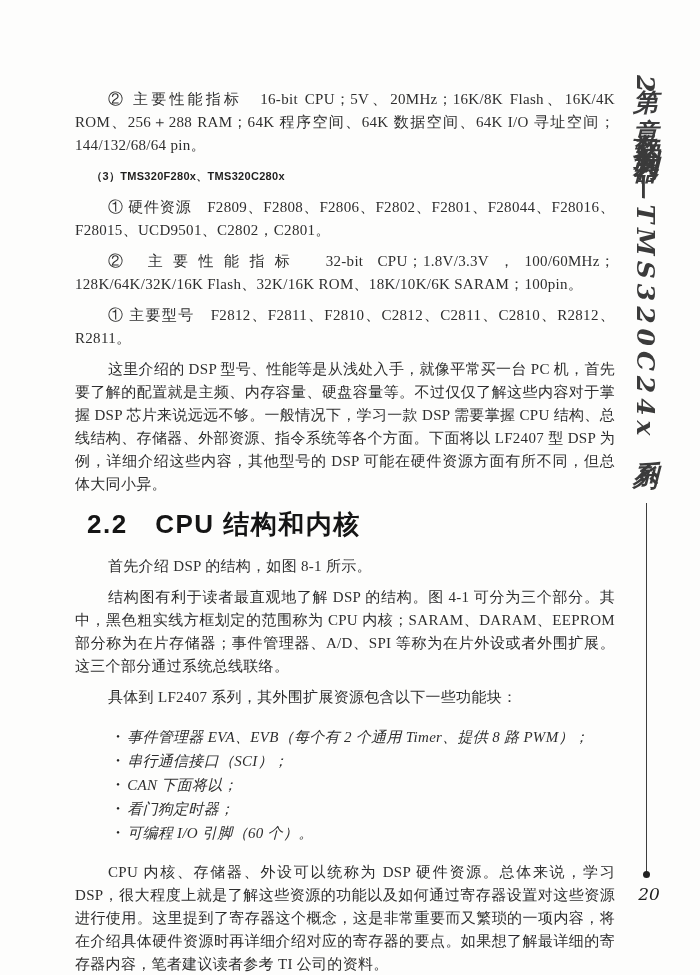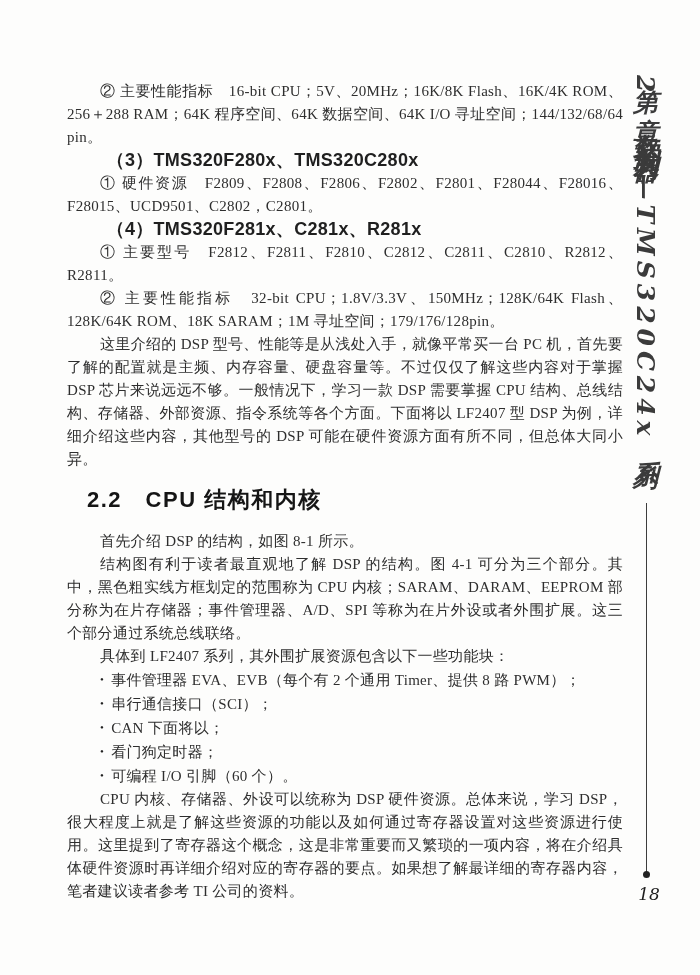--- a/index.html
+++ b/index.html
@@ -11,32 +11,32 @@
     -webkit-font-smoothing:antialiased;
   }
   .page{position:absolute;inset:0;background:#fdfdfc;}
 
   
   .content{
     position:absolute;left:67px;top:80px;width:556px;
     font-size:15px;line-height:23px;text-align:justify;
     letter-spacing:0.3px;
   }
-  .para{margin:0;text-indent:2.2em;}
+  .para{margin:8px;text-indent:2.2em;}
   .subhead{
     margin:0;text-indent:2.2em;
     font-family:"Liberation Sans","DejaVu Sans",sans-serif;
-    font-weight:700;font-size:18px;color:#1f1f1f;
+    font-weight:700;font-size:11px;color:#1f1f1f;
   }
   .section-heading{
     font-family:"Liberation Sans","DejaVu Sans",sans-serif;
-    font-weight:700;font-size:22px;color:#151515;
+    font-weight:700;font-size:26px;color:#151515;
     margin:17px 0 19px 20px;letter-spacing:1.5px;
   }
-  ul.bullets{list-style:none;margin:0;padding:0 0 0 2.2em;}
+  ul.bullets{list-style:none;margin:16px;padding:0 0 0 2.2em;font-style:italic;}
   ul.bullets li{margin:0;line-height:23px;}
   .bullet{font-size:11px;margin-right:7px;vertical-align:2px;color:#222;}
 
   
   .sidebar-title{
     position:absolute;top:70px;left:629px;height:450px;
     writing-mode:vertical-rl;
     font-family:"DejaVu Serif","Liberation Serif",serif;
     font-style:italic;font-weight:600;
     font-size:25px;letter-spacing:5px;color:#3b3b3b;
@@ -59,23 +59,22 @@
 </style>
 </head>
 <body>
 
 <div class="page">
 
   <div class="content">
     <p class="para">② 主要性能指标　16-bit CPU；5V、20MHz；16K/8K Flash、16K/4K ROM、256＋288 RAM；64K 程序空间、64K 数据空间、64K I/O 寻址空间；144/132/68/64 pin。</p>
     <p class="subhead">（3）TMS320F280x、TMS320C280x</p>
     <p class="para">① 硬件资源　F2809、F2808、F2806、F2802、F2801、F28044、F28016、F28015、UCD9501、C2802，C2801。</p>
-    <p class="subhead">（4）TMS320F281x、C281x、R281x</p>
+    <p class="para">② 主要性能指标　32-bit CPU；1.8V/3.3V，100/60MHz；128K/64K/32K/16K Flash、32K/16K ROM、18K/10K/6K SARAM；100pin。</p>
     <p class="para">① 主要型号　F2812、F2811、F2810、C2812、C2811、C2810、R2812、R2811。</p>
-    <p class="para">② 主要性能指标　32-bit CPU；1.8V/3.3V、150MHz；128K/64K Flash、128K/64K ROM、18K SARAM；1M 寻址空间；179/176/128pin。</p>
     <p class="para">这里介绍的 DSP 型号、性能等是从浅处入手，就像平常买一台 PC 机，首先要了解的配置就是主频、内存容量、硬盘容量等。不过仅仅了解这些内容对于掌握 DSP 芯片来说远远不够。一般情况下，学习一款 DSP 需要掌握 CPU 结构、总线结构、存储器、外部资源、指令系统等各个方面。下面将以 LF2407 型 DSP 为例，详细介绍这些内容，其他型号的 DSP 可能在硬件资源方面有所不同，但总体大同小异。</p>
 
     <h2 class="section-heading">2.2　CPU 结构和内核</h2>
 
     <p class="para">首先介绍 DSP 的结构，如图 8-1 所示。</p>
     <p class="para">结构图有利于读者最直观地了解 DSP 的结构。图 4-1 可分为三个部分。其中，黑色粗实线方框划定的范围称为 CPU 内核；SARAM、DARAM、EEPROM 部分称为在片存储器；事件管理器、A/D、SPI 等称为在片外设或者外围扩展。这三个部分通过系统总线联络。</p>
     <p class="para">具体到 LF2407 系列，其外围扩展资源包含以下一些功能块：</p>
 
     <ul class="bullets">
       <li><span class="bullet">•</span><span>事件管理器 EVA、EVB（每个有 2 个通用 Timer、提供 8 路 PWM）；</span></li>
@@ -85,15 +84,15 @@
       <li><span class="bullet">•</span><span>可编程 I/O 引脚（60 个）。</span></li>
     </ul>
 
     <p class="para">CPU 内核、存储器、外设可以统称为 DSP 硬件资源。总体来说，学习 DSP，很大程度上就是了解这些资源的功能以及如何通过寄存器设置对这些资源进行使用。这里提到了寄存器这个概念，这是非常重要而又繁琐的一项内容，将在介绍具体硬件资源时再详细介绍对应的寄存器的要点。如果想了解最详细的寄存器内容，笔者建议读者参考 TI 公司的资料。</p>
   </div>
 
   <div class="sidebar-title"><span>第2章</span><span class="v-gap"></span><span>数字控制利器——TMS320C24x系列</span></div>
 
   <div class="sidebar-rule"></div>
   <div class="sidebar-dot"></div>
-  <div class="page-number">18</div>
+  <div class="page-number">20</div>
 
 </div>
 
 </body></html>

